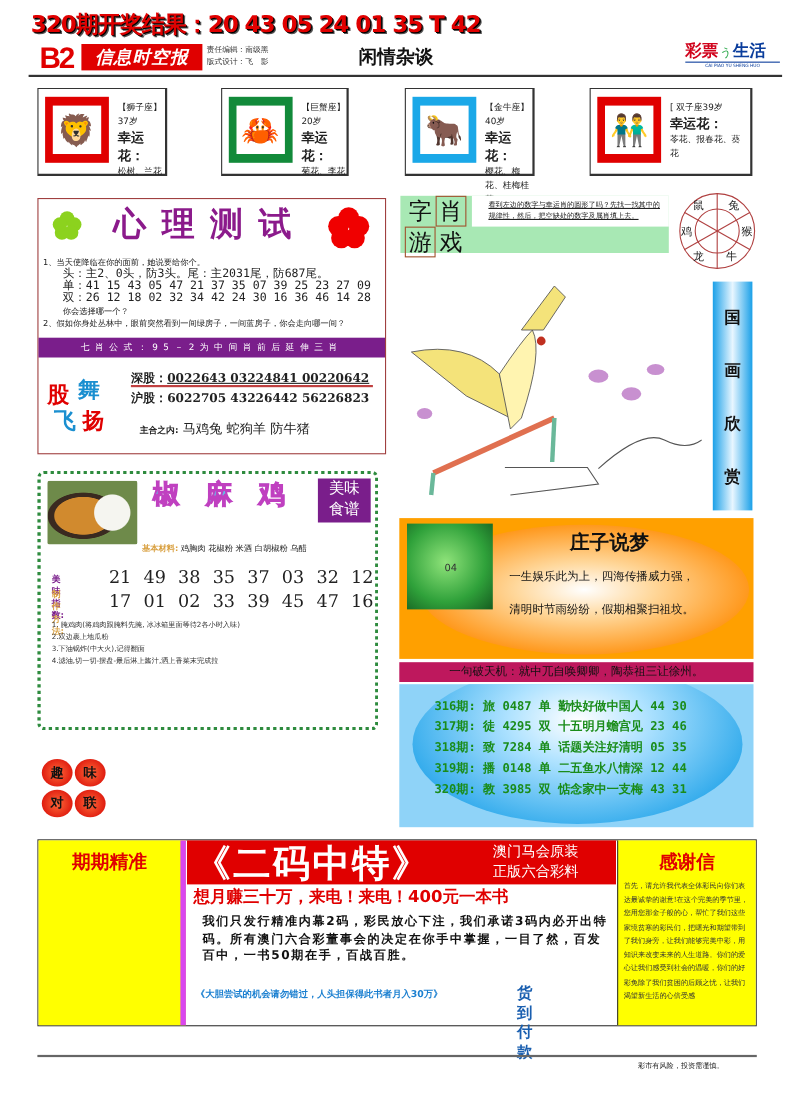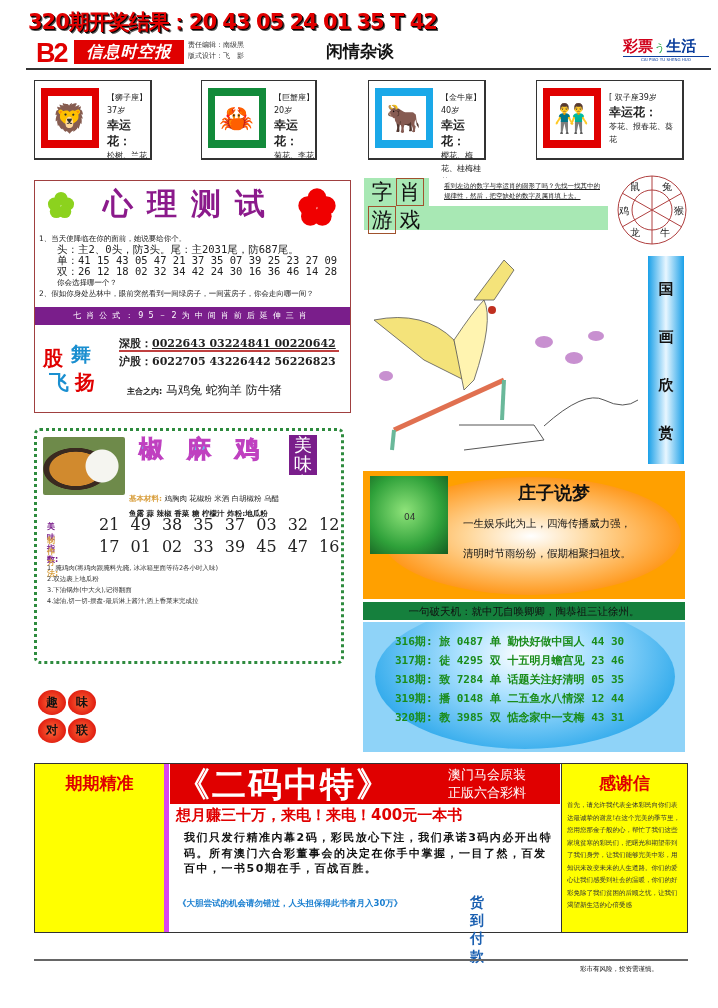--- a/index.html
+++ b/index.html
@@ -51,39 +51,39 @@
 
   
   .painting { left: 364px; top: 240px; width: 274px; height: 214px; }
   .vbar { left: 648px; top: 256px; width: 36px; height: 208px; background: linear-gradient(90deg,#1aa0e8,#e8f6ff 50%,#1aa0e8); }
   .vbar div { position:absolute; left: 0; width: 36px; text-align:center; font-size: 15px; font-weight: bold; color:#111; }
 
   
   .recipe { left: 34px; top: 428px; width: 310px; height: 236px; border: 3px solid #2e8b3e; border-radius: 6px; border-style: dotted; }
   .food { position:absolute; left: 6px; top: 6px; width: 82px; height: 58px; background: radial-gradient(circle at 72% 50%,#f5f5f0 0 16px, transparent 17px), radial-gradient(ellipse at 40% 55%,#d18a2e 0 26px,#3a2a20 27px 32px, #6e8a4a 33px); border-radius: 2px; }
   .recipe-title { position:absolute; left: 102px; top: 2px; font-size: 24px; font-weight: bold; color: #5cc6e8; letter-spacing: 24px; -webkit-text-stroke: 1px #c040c0; }
-  .recipe-badge { position:absolute; left: 252px; top: 4px; width: 28px; height: 40px; background: #7a1e8b; color: #fff; font-size: 18px; line-height: 19px; text-align:center; }
+  .recipe-badge { position:absolute; left: 252px; top: 4px; width: 48px; height: 40px; background: #7a1e8b; color: #fff; font-size: 14px; line-height: 19px; text-align:center; }
   .ingredients { position:absolute; left: 92px; top: 60px; font-size: 7.5px; line-height: 15px; width: 210px; }
   .ingredients .k { color: #d9a040; font-weight: bold; }
   .rows { position:absolute; left: 10px; top: 88px; }
   .rows .lab { position:absolute; font-size: 8px; font-weight: bold; }
   .rows .nums { position:absolute; left: 52px; font-family: "DejaVu Serif", serif; font-size: 16px; white-space: nowrap; word-spacing: 6px; }
   .steps { position:absolute; left: 10px; top: 132px; font-size: 6.5px; line-height: 11px; color:#333; }
 
   .lanterns { left: 38px; top: 690px; width: 60px; height: 56px; }
   .lantern { position:absolute; width: 28px; height: 25px; border-radius: 50%; background: radial-gradient(circle,#ff6a3a,#d40000); color:#111; font-size: 12px; font-weight:bold; display:flex; align-items:center; justify-content:center; font-family: "DejaVu Serif", serif; }
 
   
   .zz { left: 363px; top: 471px; width: 322px; height: 128px; background: #ffa000; overflow:hidden; }
   .zz-ell { position:absolute; left: 18px; top: 6px; width: 300px; height: 118px; border-radius: 50%; background: radial-gradient(ellipse at 50% 50%,#fff 0%,#ffd79a 30%,#ff8a00 80%); }
   .zz-img { position:absolute; left: 7px; top: 5px; width: 78px; height: 78px; background: radial-gradient(circle at 45% 45%,#8fe37a,#2fa13a 60%,#155c20); }
   .zz-img span { position:absolute; left: 34px; top: 36px; font-size: 9px; color:#333; }
   .zz-title { position:absolute; left: 155px; top: 10px; font-size: 18px; font-weight: bold; font-family: "DejaVu Serif", serif; color:#111; }
   .zz-l { position:absolute; left: 100px; font-size: 10.5px; color:#111; }
-  .zz-bar { left: 363px; top: 602px; width: 322px; height: 18px; background: #15803d; font-size: 10.5px; text-align:center; line-height: 18px; color:#111; }
+  .zz-bar { left: 363px; top: 602px; width: 322px; height: 18px; background: #be185d; font-size: 10.5px; text-align:center; line-height: 18px; color:#111; }
 
   
   .hist { left: 363px; top: 622px; width: 322px; height: 130px; background: #8fd3f8; overflow:hidden; }
   .hist-ell { position:absolute; left: 12px; top: -18px; width: 300px; height: 145px; border-radius: 50%; background: radial-gradient(ellipse at 50% 35%,#fff 0%,#aee2ff 30%,#1aa0e8 85%); }
   .hist-row { position:absolute; left: 32px; font-size: 11px; color: #1a8c1a; font-family: "DejaVu Sans Mono", monospace; white-space: pre; font-weight: bold; }
 
   
   .ad { left: 34px; top: 763px; width: 654px; height: 170px; border: 1px solid #333; }
   .ad-left { position:absolute; left: 0; top: 0; width: 134px; height: 168px; background: #ffff00; border-right: 5px solid #d946ef; }
   .ad-left h3 { font-size: 17px; color: #e00000; text-align:center; margin-top: 8px; }
@@ -256,21 +256,20 @@
 
 <div class="abs recipe">
   <div class="food"></div>
   <div class="recipe-title">椒麻鸡</div>
   <div class="recipe-badge">
     <div>美味</div>
     <div>食谱</div>
   </div>
   <div class="ingredients">
     <div><span class="k">基本材料:</span> <span>鸡胸肉 花椒粉 米酒 白胡椒粉 乌醋</span></div>
-    <div style="font-weight:bold;">鱼露 蒜 辣椒 香菜 糖 柠檬汁 炸粉:地瓜粉</div>
   </div>
   <div class="rows">
     <div class="lab" style="top:2px;color:#7a1e8b;">美味指数:</div>
     <div class="nums" style="top:-4px;">21 49 38 35 37 03 32 12</div>
     <div class="lab" style="top:16px;color:#d9a040;">制作方法:</div>
     <div class="nums" style="top:18px;">17 01 02 33 39 45 47 16</div>
   </div>
   <div class="steps">
     <div>1. 腌鸡肉(将鸡肉跟腌料先腌, 冰冰箱里面等待2各小时入味)</div>
     <div>2.双边裹上地瓜粉</div>

